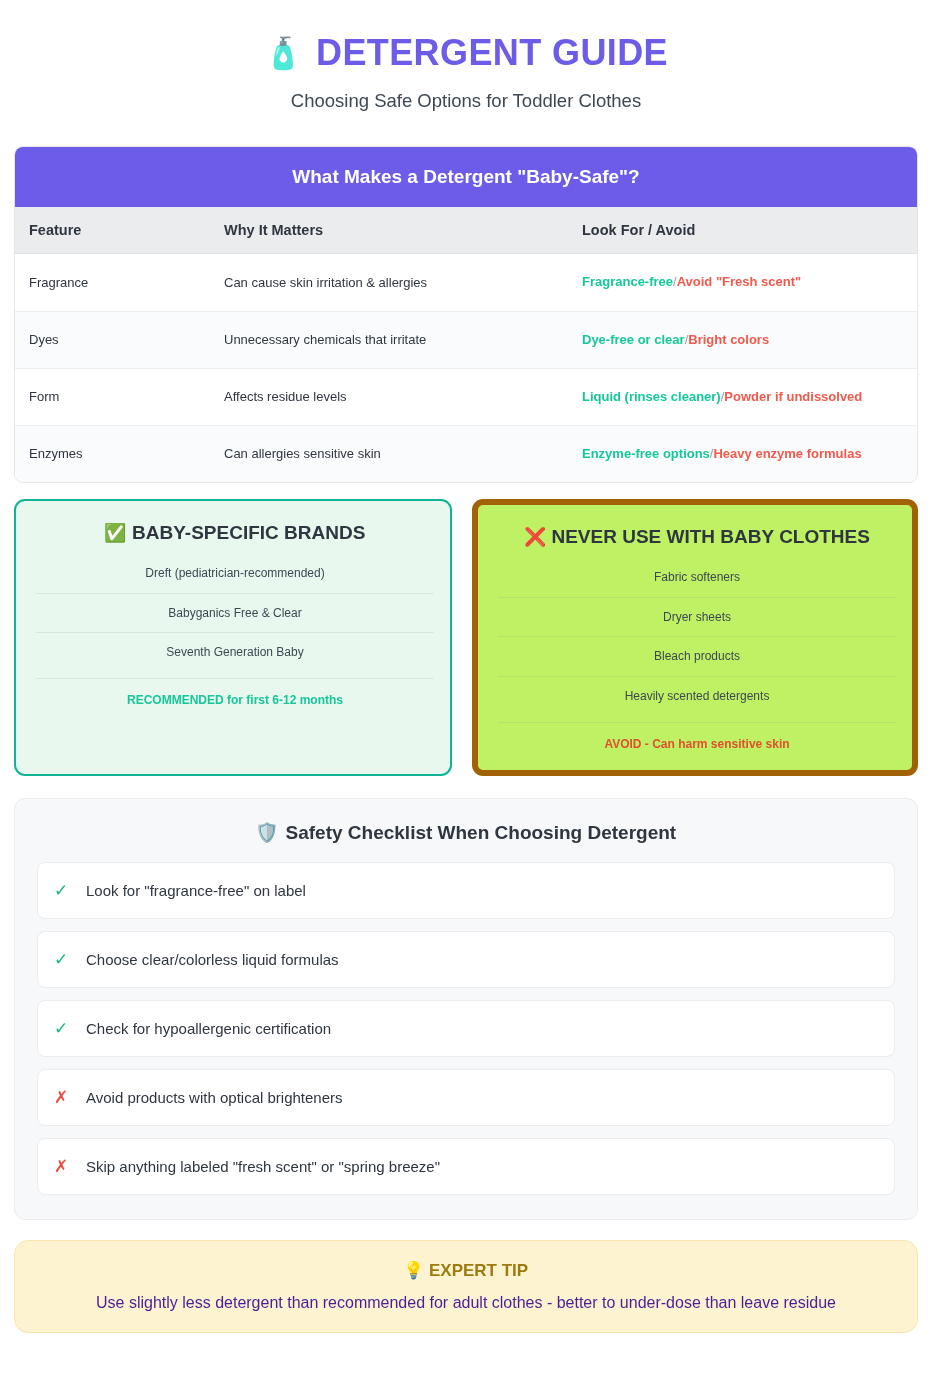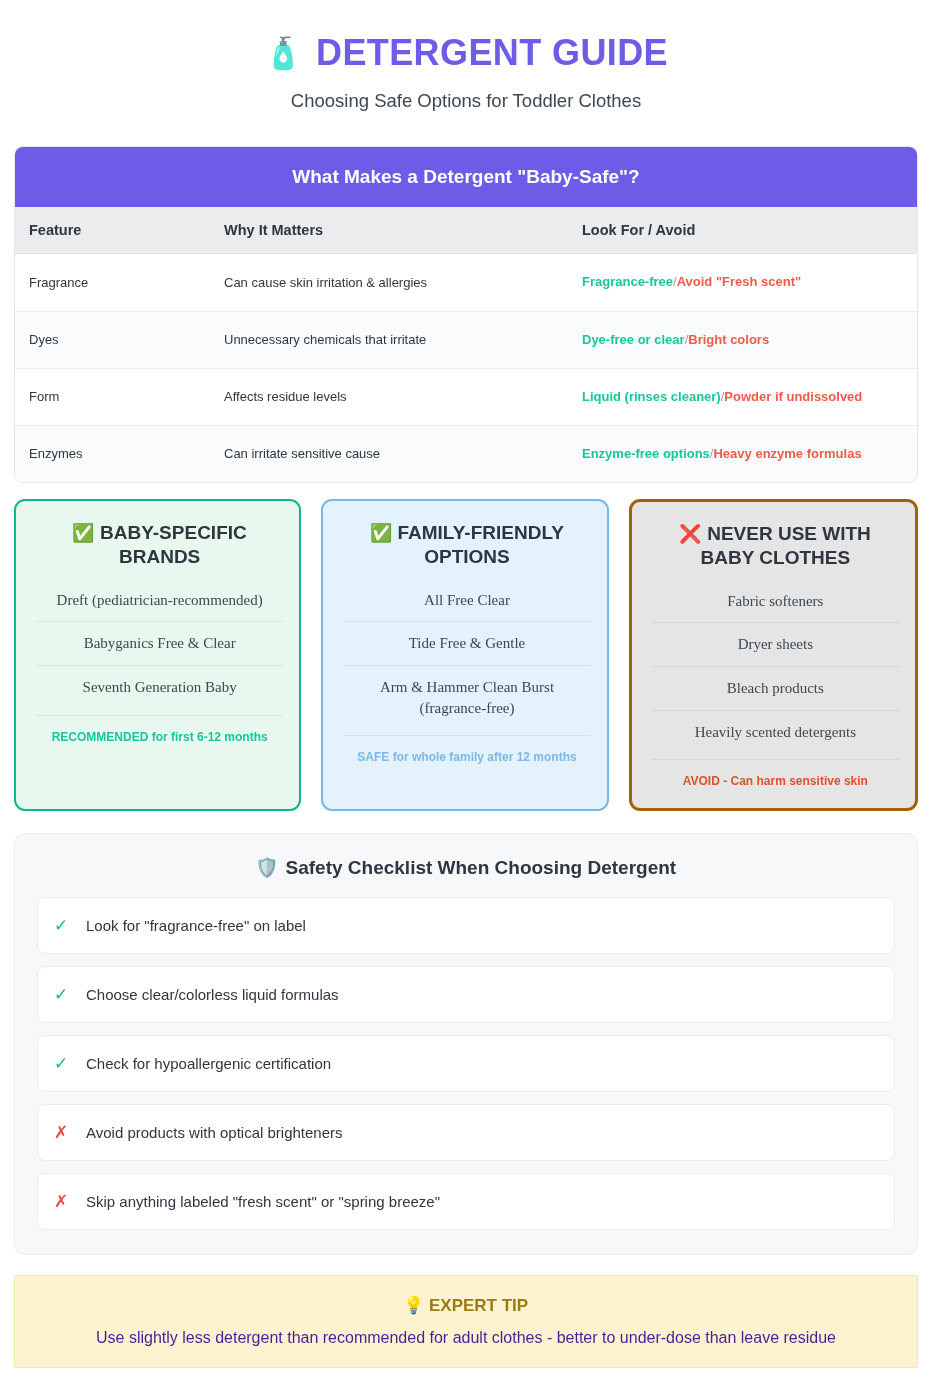--- a/index.html
+++ b/index.html
@@ -100,39 +100,38 @@
     margin-top: 16px;
   }
   .card {
     flex: 1 1 0;
     border-radius: 11px;
     padding: 20px 16px 18px 20px;
     text-align: center;
   }
   .card-green { background: #e8f8ee; border: 2px solid #0fb495; }
   .card-blue  { background: #e3f2fd; border: 2px solid #74b9e8; }
-  .card-red   { background: #e5e5e5; border: 3px solid #a16207; }
+  .card-red   { background: #bef264; border: 6px solid #a16207; }
 
   .card-title {
     font-size: 19px;
     font-weight: bold;
     color: #2f3640;
     line-height: 1.28;
     margin-bottom: 16px;
   }
   .card-title .ic { margin-right: 5px; font-size: 18px; }
 
   .card-list { list-style: none; }
   .card-list li {
-    font-size: 15px;
+    font-size: 12px;
     color: #3d4852;
     padding: 11px 2px;
     line-height: 1.38;
     border-top: 1px solid rgba(120,130,140,0.14);
-    font-family: Liberation Serif, serif;
   }
   .card-list li:first-child { border-top: none; padding-top: 4px; }
 
   .card-footer {
     margin-top: 6px;
     padding-top: 13px;
     border-top: 1px solid rgba(120,130,140,0.14);
     font-size: 12px;
     font-weight: bold;
     line-height: 1.4;
@@ -172,21 +171,21 @@
   .check-mark { font-size: 17px; font-weight: bold; width: 14px; text-align: center; }
   .mark-yes { color: #13b885; }
   .mark-no  { color: #e74c3c; }
   .check-text { font-size: 15px; color: #2f3640; }
 
   
   .tip {
     margin-top: 20px;
     background: #fdf3d0;
     border: 1px solid #f7e6ae;
-    border-radius: 1px;
+    border-radius: 14px;
     text-align: center;
     padding: 19px 20px 20px 20px;
   }
   .tip-title {
     font-size: 17px;
     font-weight: bold;
     color: #9c7b10;
     margin-bottom: 13px;
   }
   .tip-title .ic { margin-right: 4px; }
@@ -232,21 +231,21 @@
         </tr>
         <tr>
           <td>Form</td>
           <td>Affects residue levels</td>
           <td class="lookcell">
             <span class="good">Liquid (rinses cleaner)</span><span class="sep">/</span><span class="bad">Powder if undissolved</span>
           </td>
         </tr>
         <tr>
           <td>Enzymes</td>
-          <td>Can irritate sensitive cause</td>
+          <td>Can allergies sensitive skin</td>
           <td class="lookcell">
             <span class="good">Enzyme-free options</span><span class="sep">/</span><span class="bad">Heavy enzyme formulas</span>
           </td>
         </tr>
       </tbody>
     </table>
   </div>
 
   <div class="cards">
 
@@ -255,31 +254,20 @@
         <span class="ic">✅</span><span>BABY-SPECIFIC BRANDS</span>
       </div>
       <ul class="card-list">
         <li>Dreft (pediatrician-recommended)</li>
         <li>Babyganics Free &amp; Clear</li>
         <li>Seventh Generation Baby</li>
       </ul>
       <div class="card-footer f-green">RECOMMENDED for first 6-12 months</div>
     </div>
 
-    <div class="card card-blue">
-      <div class="card-title">
-        <span class="ic">✅</span><span>FAMILY-FRIENDLY OPTIONS</span>
-      </div>
-      <ul class="card-list">
-        <li>All Free Clear</li>
-        <li>Tide Free &amp; Gentle</li>
-        <li>Arm &amp; Hammer Clean Burst (fragrance-free)</li>
-      </ul>
-      <div class="card-footer f-blue">SAFE for whole family after 12 months</div>
-    </div>
 
     <div class="card card-red">
       <div class="card-title">
         <span class="ic">❌</span><span>NEVER USE WITH BABY CLOTHES</span>
       </div>
       <ul class="card-list">
         <li>Fabric softeners</li>
         <li>Dryer sheets</li>
         <li>Bleach products</li>
         <li>Heavily scented detergents</li>

